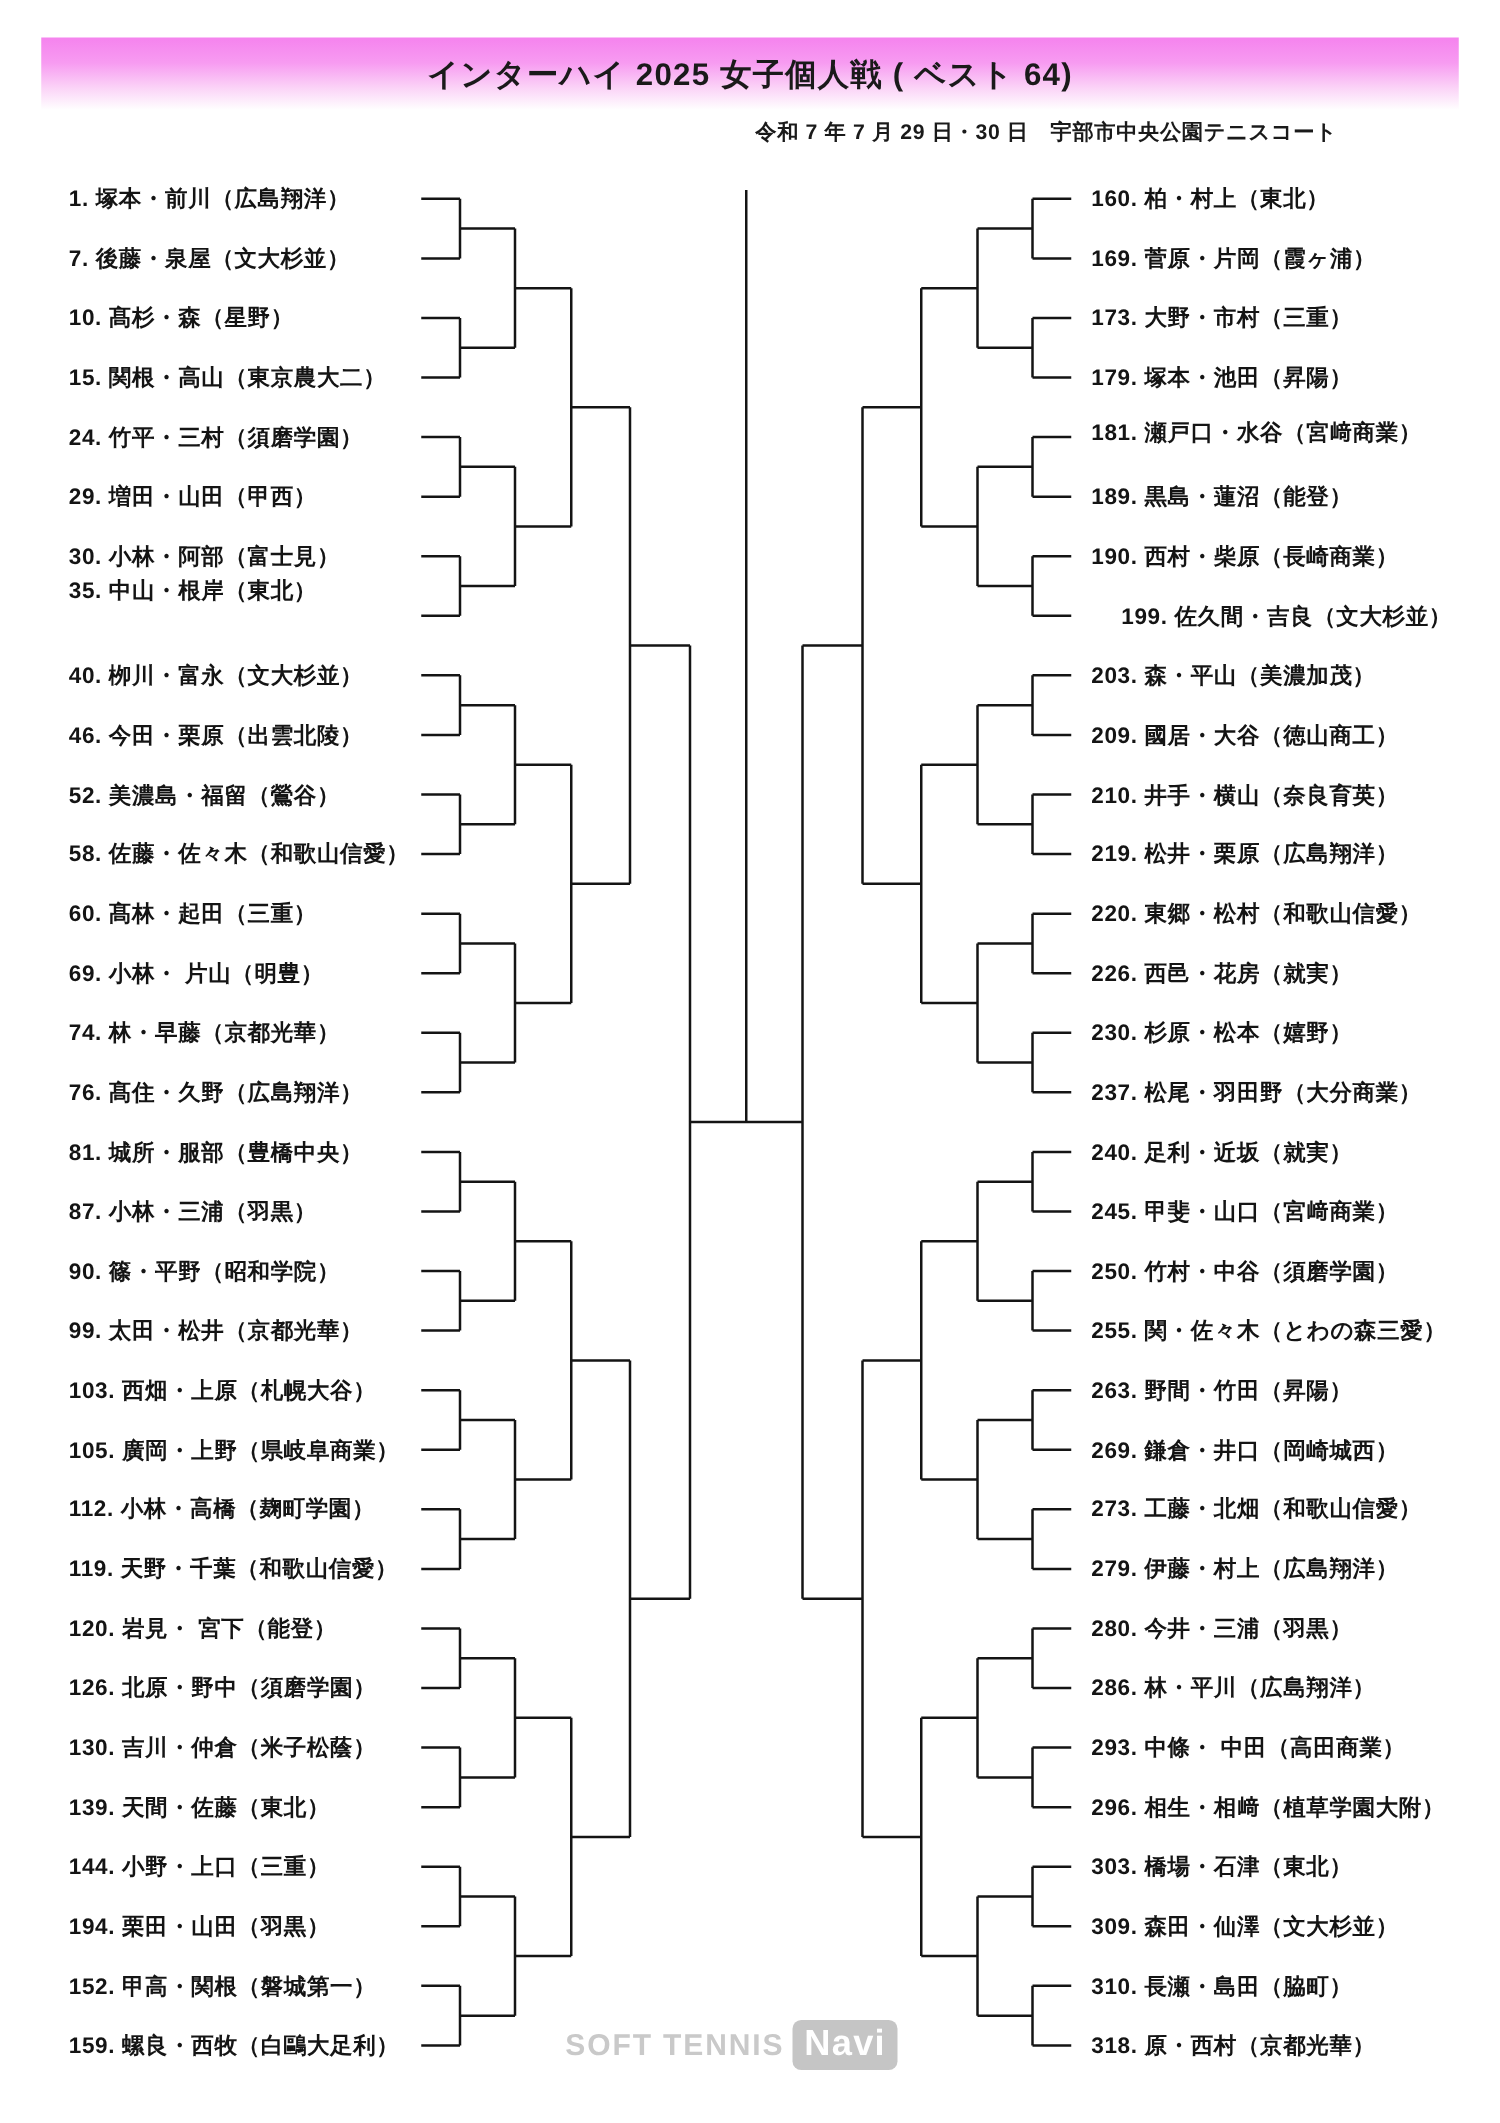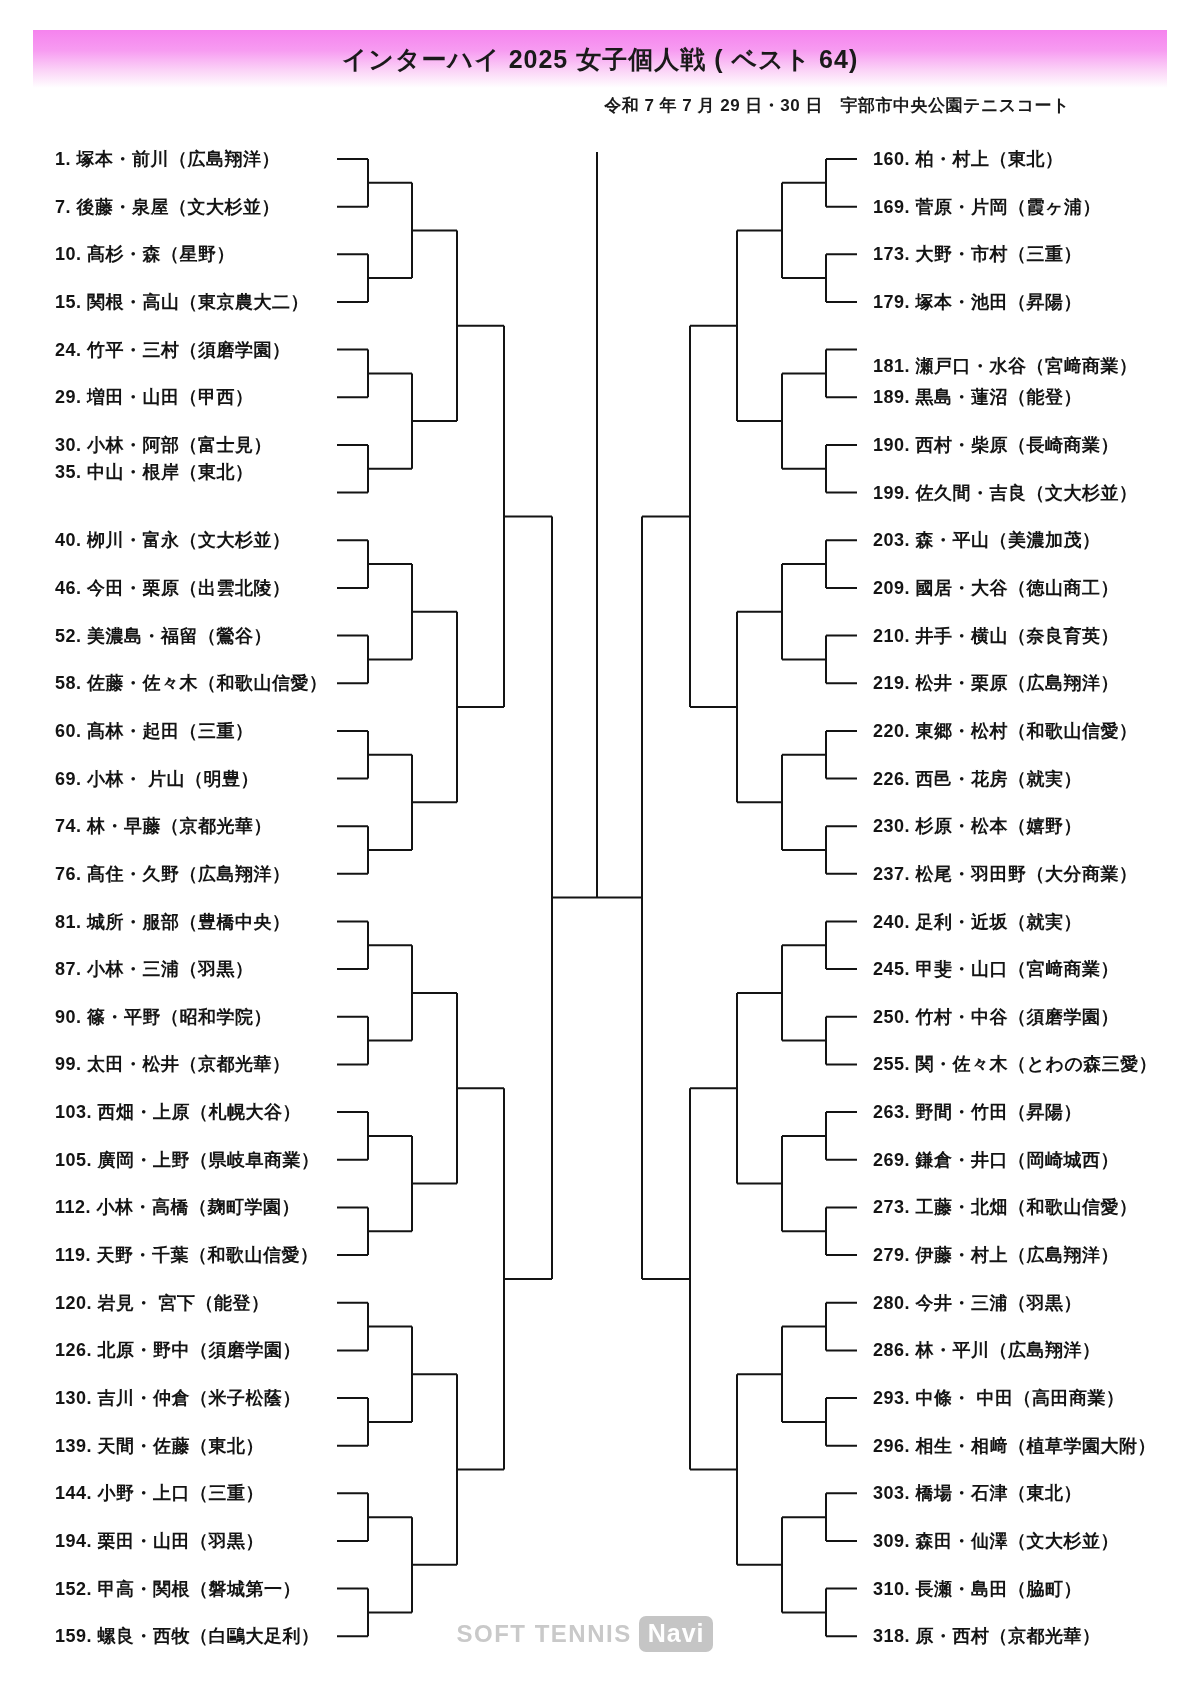--- a/index.html
+++ b/index.html
@@ -12,21 +12,21 @@
   .subtitle{position:absolute;top:94px;right:130px;font-size:17px;font-weight:600;
             letter-spacing:0.5px;color:#1a1a1a;white-space:nowrap;}
   #bracket-svg{position:absolute;left:0;top:0;}
   .entry{position:absolute;transform:translateY(-50%);font-size:18px;font-weight:600;
          letter-spacing:0.5px;white-space:nowrap;line-height:1;color:#141414;}
   .entry.left{left:55px;}
   .entry.right{left:873px;}
   .footer{position:absolute;left:0;top:1616px;width:1170px;text-align:center;}
   .brand{font-size:24px;font-weight:bold;color:#c9c9c9;letter-spacing:1.5px;}
   .badge{display:inline-block;background:#c5c5c5;color:#ffffff;border-radius:7px;
-         padding:3px 9px 4px 9px;margin-left:7px;font-size:25px;letter-spacing:1px;}
+         padding:3px 9px 4px 9px;margin-left:7px;font-size:29px;letter-spacing:1px;}
   .tagline{font-size:20px;color:#cfcfcf;margin-top:3px;letter-spacing:1px;}
 </style>
 </head>
 <body>
 
 <div class="page">
 
   <div class="banner">
     <h1>インターハイ 2025 女子個人戦 ( ベスト 64)</h1>
   </div>
@@ -67,24 +67,24 @@
       <div class="entry left" style="top: 1398px;">130. 吉川・仲倉（米子松蔭）</div>
       <div class="entry left" style="top: 1445.7px;">139. 天間・佐藤（東北）</div>
       <div class="entry left" style="top: 1493.3px; text-align: center;">144. 小野・上口（三重）</div>
       <div class="entry left" style="top: 1541px;">194. 栗田・山田（羽黒）</div>
       <div class="entry left" style="top: 1588.6px;">152. 甲高・関根（磐城第一）</div>
       <div class="entry left" style="top: 1636.3px;">159. 螺良・西牧（白鷗大足利）</div>
       <div class="entry right" style="top: 159px;">160. 柏・村上（東北）</div>
       <div class="entry right" style="top: 206.7px;">169. 菅原・片岡（霞ヶ浦）</div>
       <div class="entry right" style="top: 254.3px;">173. 大野・市村（三重）</div>
       <div class="entry right" style="top: 302px;">179. 塚本・池田（昇陽）</div>
-      <div class="entry right" style="top: 366px;">181. 瀬戸口・水谷（宮﨑商業）</div>
+      <div class="entry right" style="top: 346px;">181. 瀬戸口・水谷（宮﨑商業）</div>
       <div class="entry right" style="top: 397.3px;">189. 黒島・蓮沼（能登）</div>
       <div class="entry right" style="top: 444.9px;">190. 西村・柴原（長崎商業）</div>
-      <div class="entry right" style="top: 492.6px;">199. 佐久間・吉良（文大杉並）</div>
+      <div class="entry right" style="top: 492.6px; margin-left: 24px;">199. 佐久間・吉良（文大杉並）</div>
       <div class="entry right" style="top: 540.2px;">203. 森・平山（美濃加茂）</div>
       <div class="entry right" style="top: 587.9px;">209. 國居・大谷（徳山商工）</div>
       <div class="entry right" style="top: 635.5px;">210. 井手・横山（奈良育英）</div>
       <div class="entry right" style="top: 683.2px;">219. 松井・栗原（広島翔洋）</div>
       <div class="entry right" style="top: 730.9px;">220. 東郷・松村（和歌山信愛）</div>
       <div class="entry right" style="top: 778.5px;">226. 西邑・花房（就実）</div>
       <div class="entry right" style="top: 826.2px;">230. 杉原・松本（嬉野）</div>
       <div class="entry right" style="top: 873.8px;">237. 松尾・羽田野（大分商業）</div>
       <div class="entry right" style="top: 921.5px;">240. 足利・近坂（就実）</div>
       <div class="entry right" style="top: 969.1px;">245. 甲斐・山口（宮﨑商業）</div>

